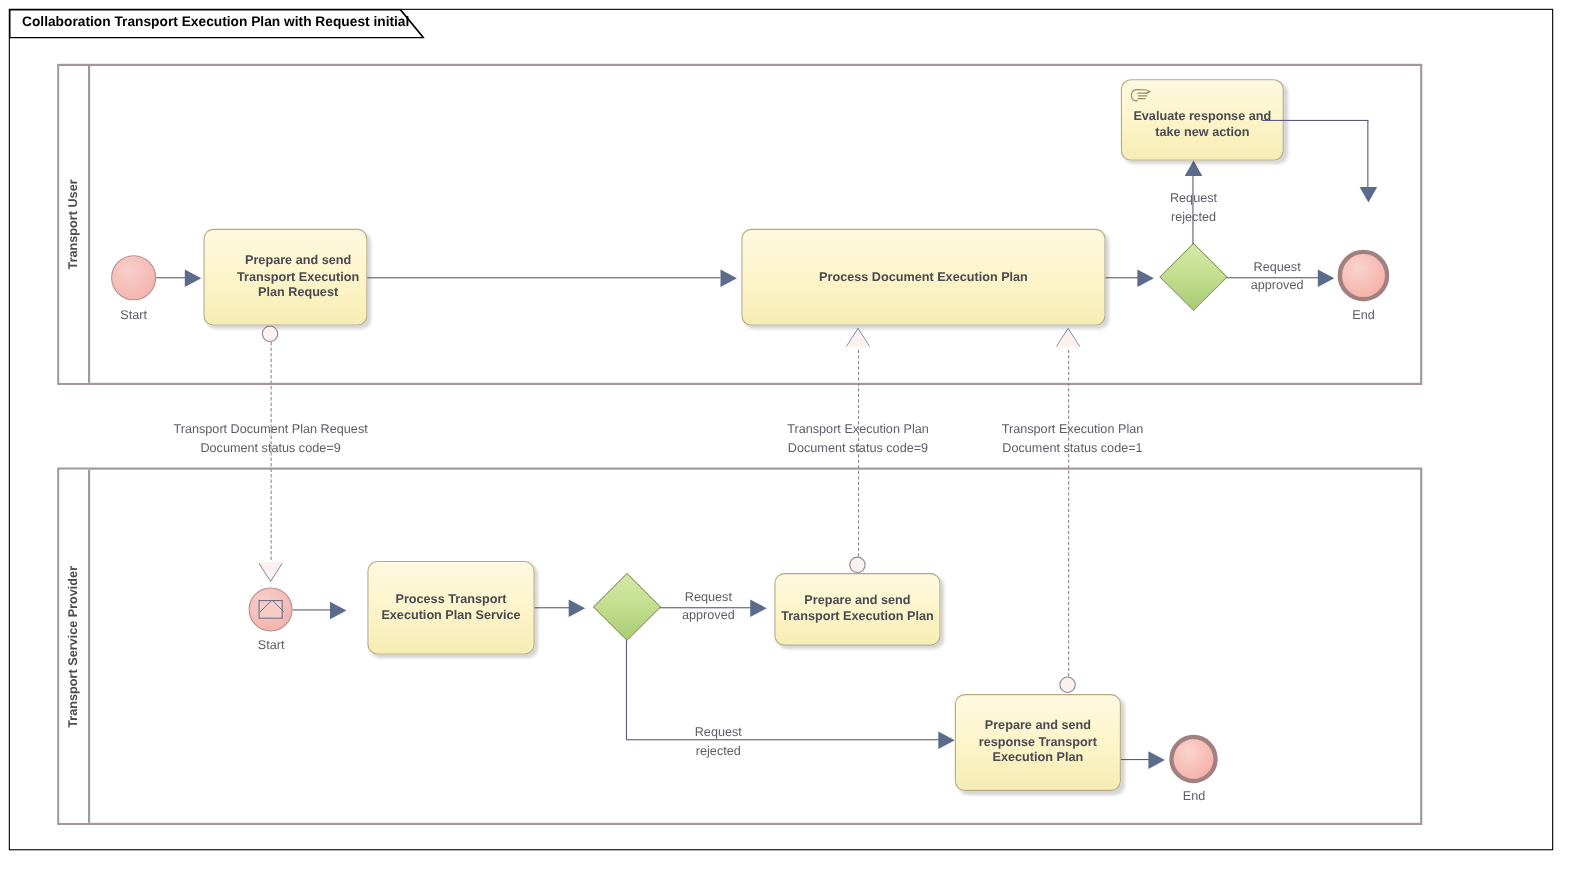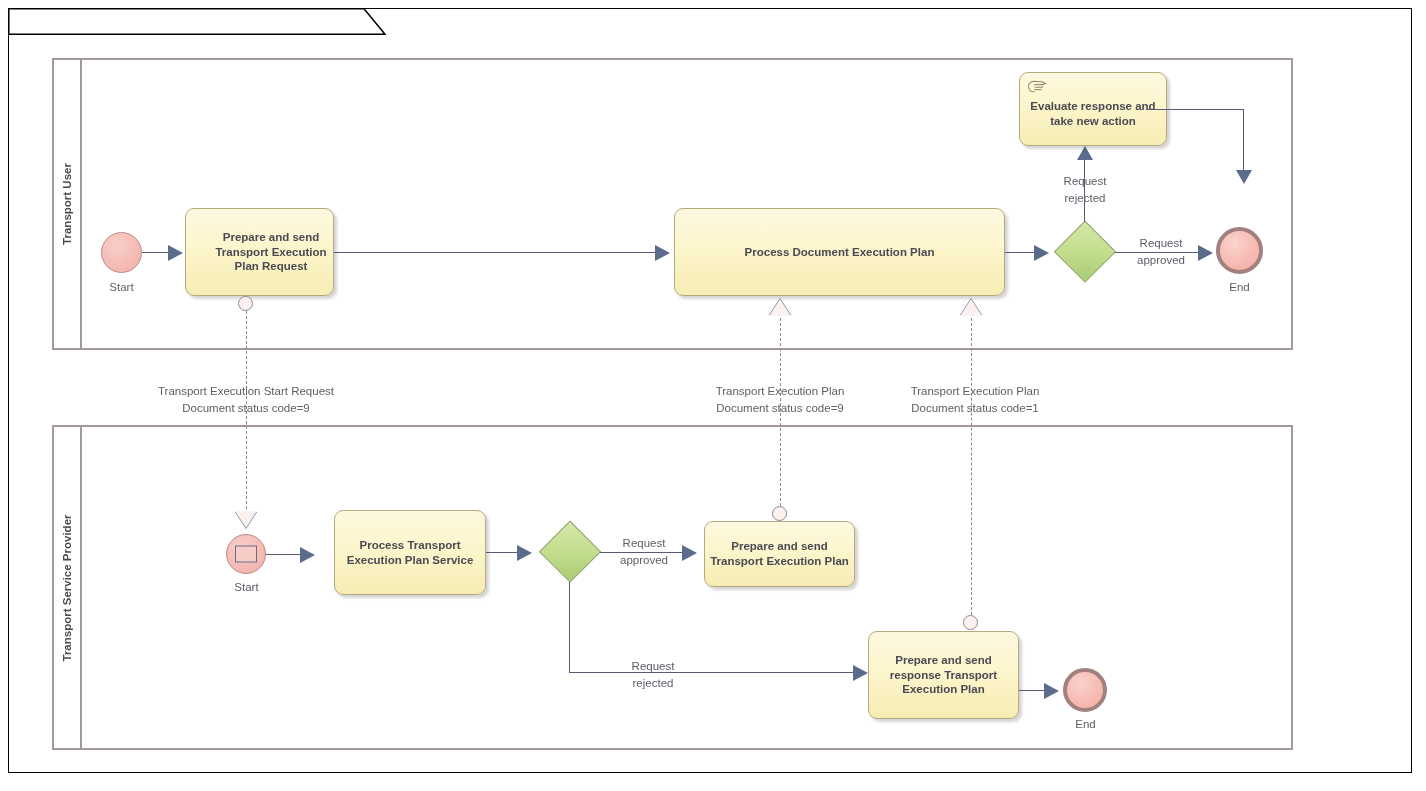--- a/index.html
+++ b/index.html
@@ -102,20 +102,21 @@
 </style>
 </head>
 <body>
 
 <div id="frame"></div>
 
 <div id="title-tab" style="width:378px;">
   <svg class="tab-bg" viewBox="0 0 378 27" preserveAspectRatio="none">
     <path d="M0.8,26.3 L0.8,0.8 L356,0.8 L377,26.3 Z" fill="#ffffff" stroke="#000000" stroke-width="1.5"></path>
   </svg>
+  <div class="tab-label">Collaboration Transport Execution Plan with Request initial</div>
 </div>
 
 <div class="pool" style="left:52px;top:58px;width:1241px;height:292px;">
   <div class="pool-header">
     <div class="pool-title">Transport User</div>
   </div>
 </div>
 
 <div class="event ev-start" style="left:101px;top:232px;width:41px;height:41px;"></div>
 <div class="ev-caption" style="left:81px;top:281px;width:81px;">Start</div>
@@ -214,21 +215,21 @@
 <div class="arrow right" style="left:1044px;top:683px;"></div>
 
 <div class="event ev-end" style="left:1063px;top:668px;width:44px;height:44px;"></div>
 <div class="ev-caption" style="left:1045px;top:718px;width:81px;">End</div>
 
 <div class="msg-circle" style="left:238px;top:296px;"></div>
 <div class="msg v" style="left:246px;top:311px;height:203px;"></div>
 <div class="msg-tri-bo" style="left:235px;top:512px;"></div>
 <div class="msg-tri-b" style="left:235px;top:511px;"></div>
 <div class="msg-label" style="left:56px;top:383px;width:380px;">
-  <span>Transport Execution Start Request</span><br>
+  <span>Transport Document Plan Request</span><br>
   <span>Document status code=9</span>
 </div>
 
 <div class="msg-circle" style="left:772px;top:506px;"></div>
 <div class="msg v" style="left:780px;top:318px;height:188px;"></div>
 <div class="msg-tri-o" style="left:769px;top:298px;"></div>
 <div class="msg-tri" style="left:769px;top:299px;"></div>
 <div class="msg-label" style="left:660px;top:383px;width:240px;">
   <span>Transport Execution Plan</span><br>
   <span>Document status code=9</span>

